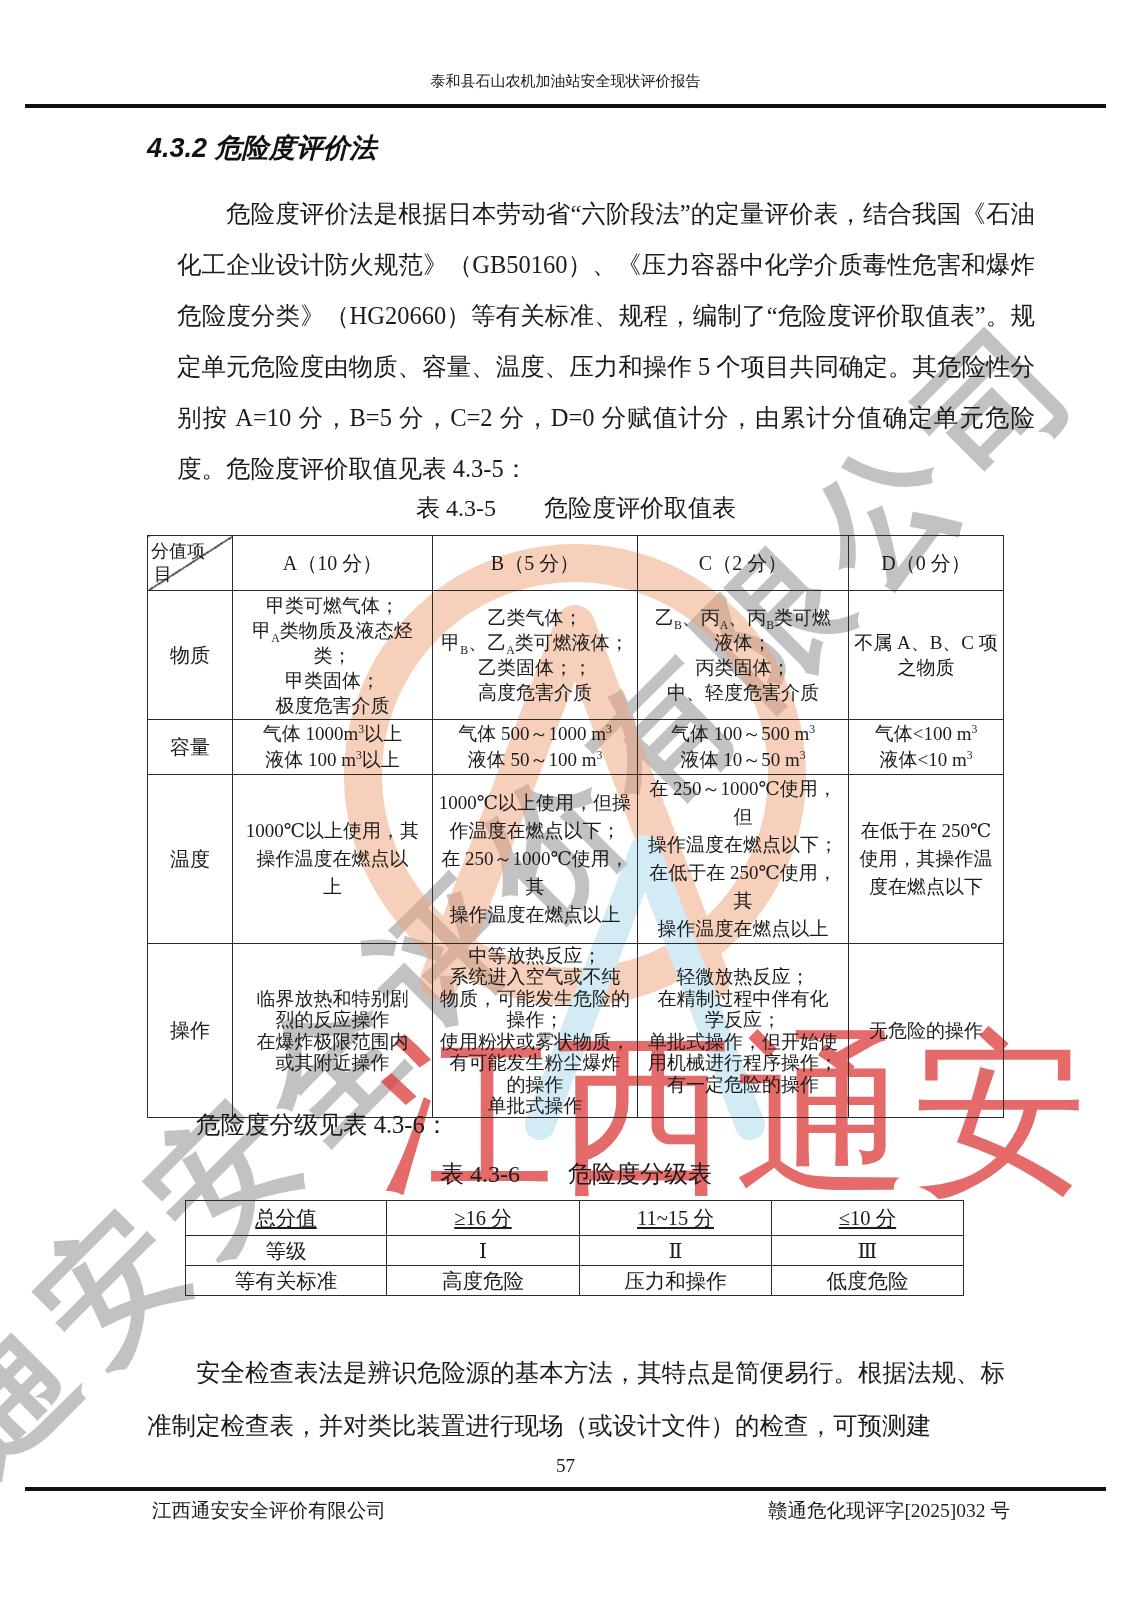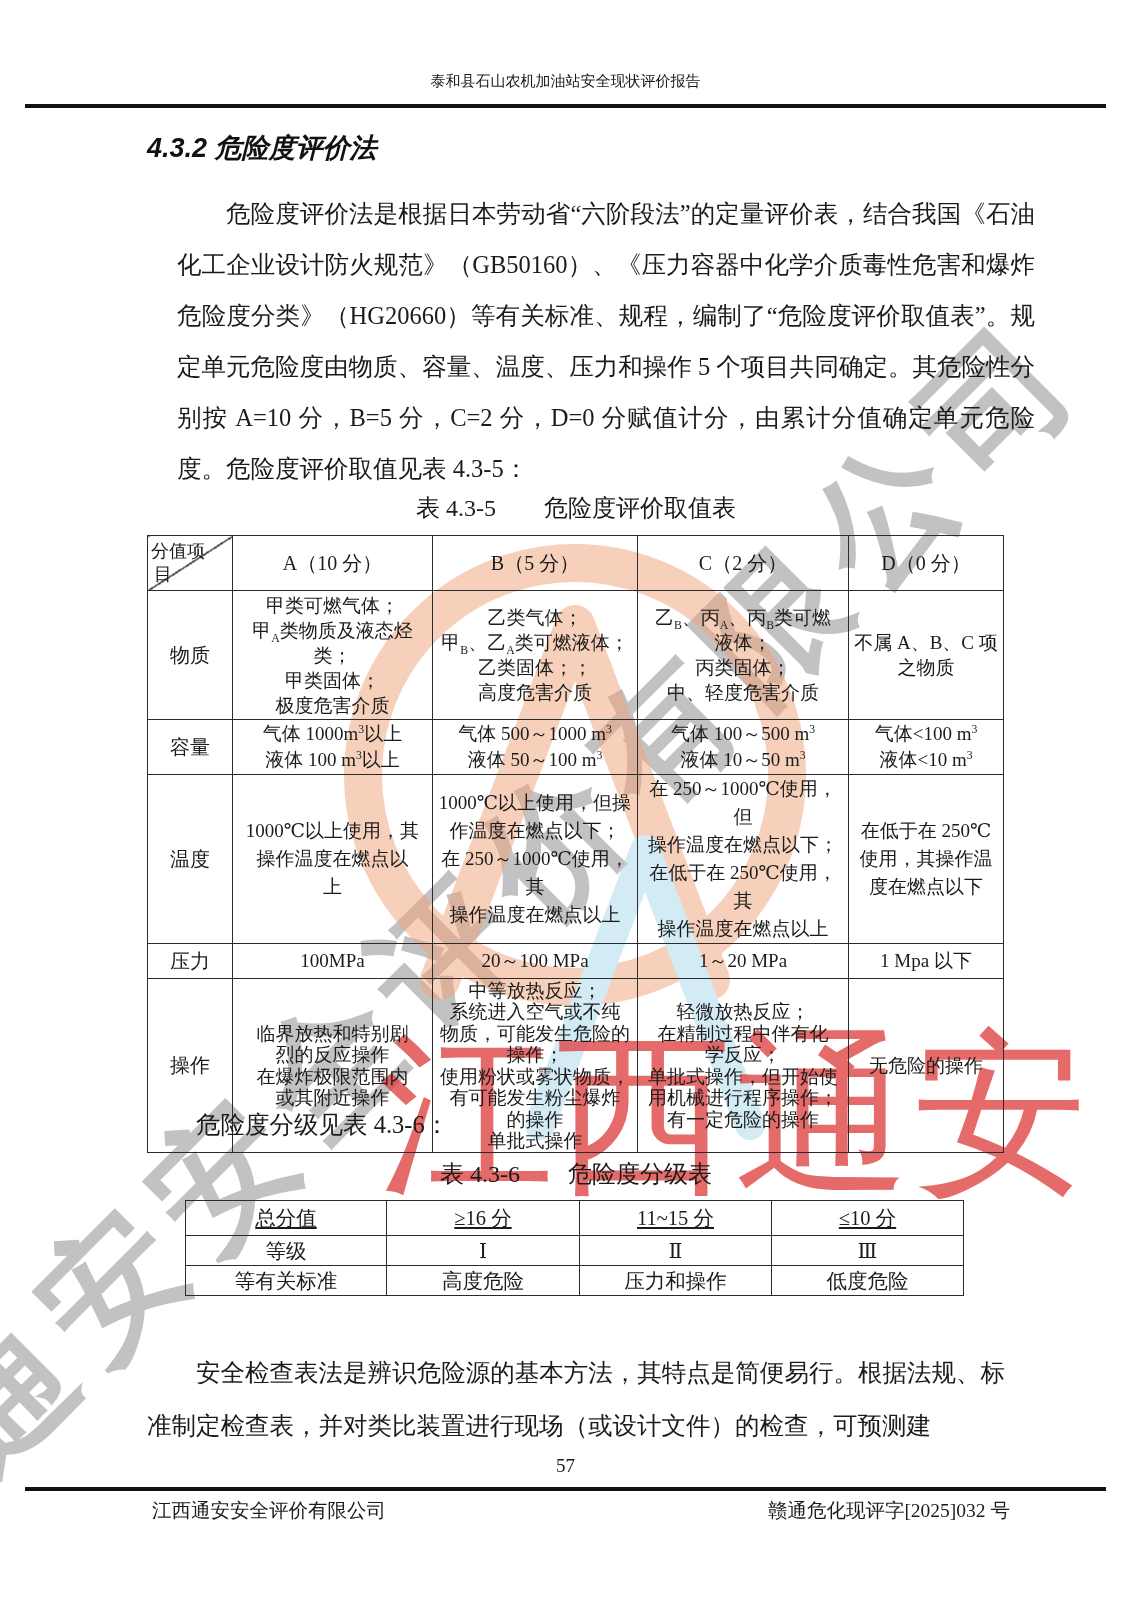--- a/index.html
+++ b/index.html
@@ -113,27 +113,20 @@
           <td>气体 100～500 m<sup>3</sup><br>液体 10～50 m<sup>3</sup></td>
           <td>气体&lt;100 m<sup>3</sup><br>液体&lt;10 m<sup>3</sup></td>
         </tr>
         <tr class="r2">
           <th>温度</th>
           <td>1000℃以上使用，其<br>操作温度在燃点以<br>上</td>
           <td>1000℃以上使用，但操<br>作温度在燃点以下；<br>在 250～1000℃使用，其<br>操作温度在燃点以上</td>
           <td>在 250～1000℃使用，但<br>操作温度在燃点以下；<br>在低于在 250℃使用，其<br>操作温度在燃点以上</td>
           <td>在低于在 250℃<br>使用，其操作温<br>度在燃点以下</td>
         </tr>
-        <tr class="r3">
-          <th>压力</th>
-          <td>100MPa</td>
-          <td>20～100 MPa</td>
-          <td>1～20 MPa</td>
-          <td>1 Mpa 以下</td>
-        </tr>
         <tr class="r4">
           <th>操作</th>
           <td>临界放热和特别剧<br>烈的反应操作<br>在爆炸极限范围内<br>或其附近操作</td>
           <td>中等放热反应；<br>系统进入空气或不纯<br>物质，可能发生危险的<br>操作；<br>使用粉状或雾状物质，<br>有可能发生粉尘爆炸<br>的操作<br>单批式操作</td>
           <td>轻微放热反应；<br>在精制过程中伴有化<br>学反应；<br>单批式操作，但开始使<br>用机械进行程序操作；<br>有一定危险的操作</td>
           <td>无危险的操作</td>
         </tr>
       </tbody>
   </table>
 

